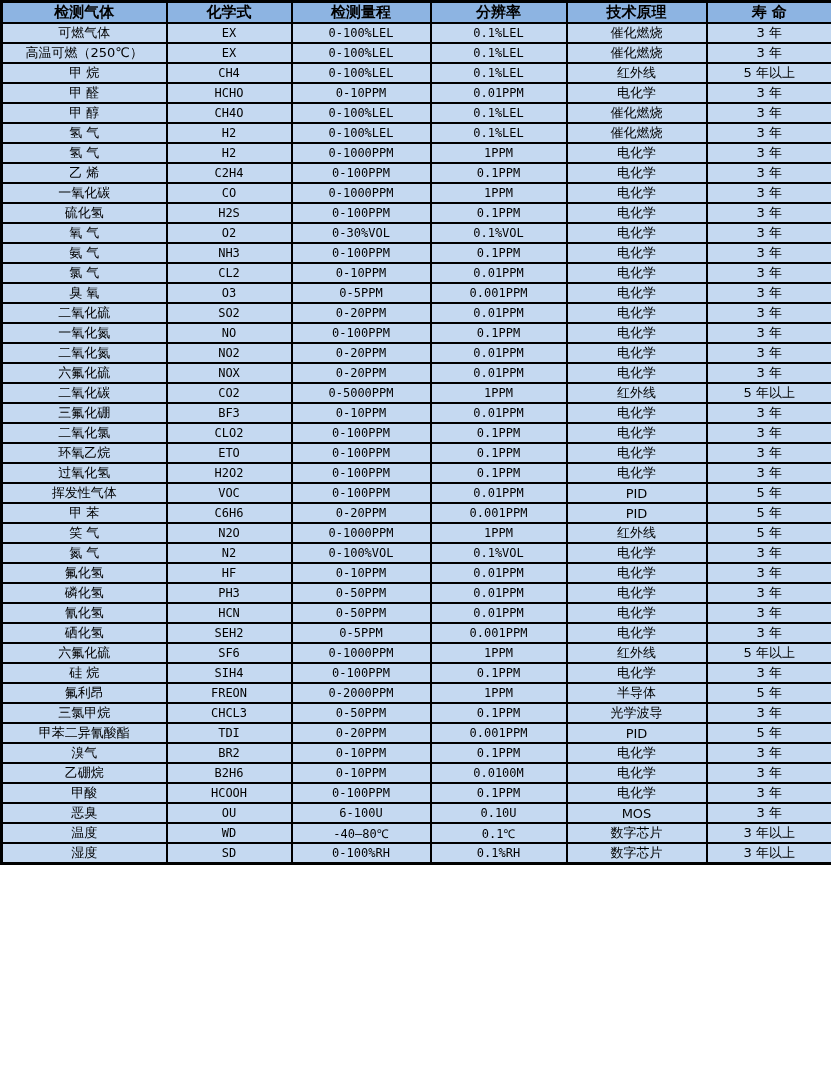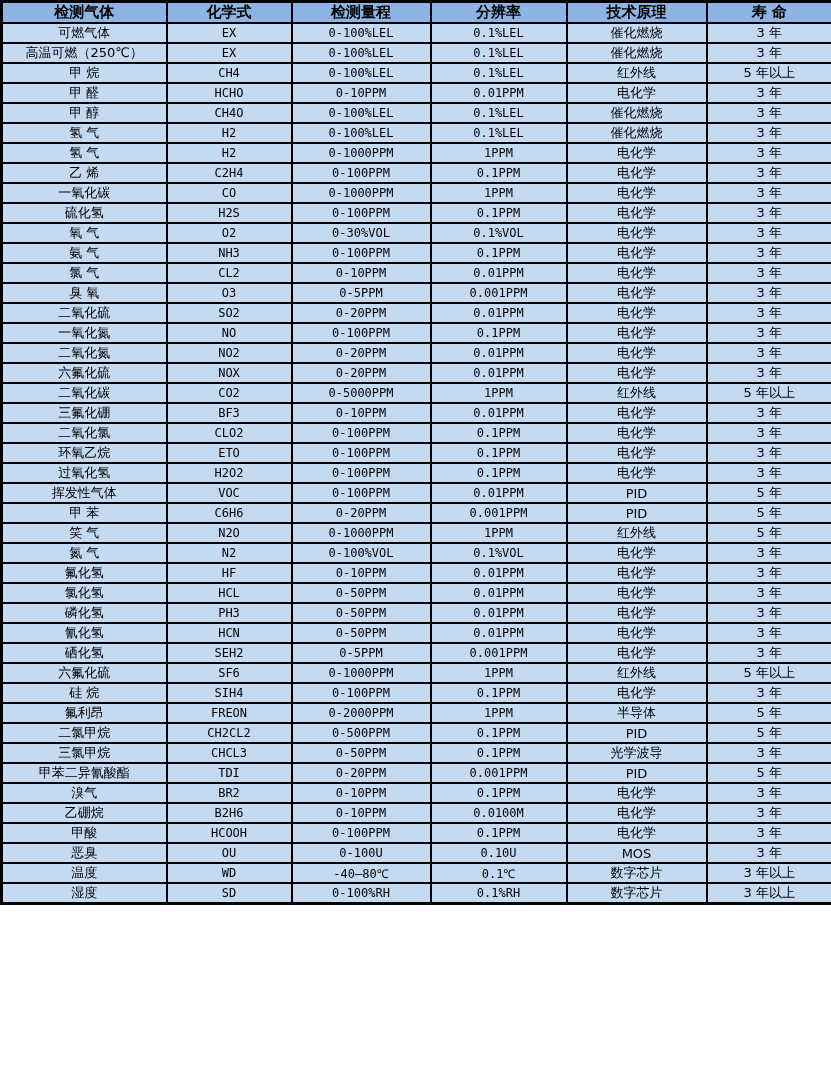--- a/index.html
+++ b/index.html
@@ -296,28 +296,20 @@
       </tr>
       <tr>
         <td>氟化氢</td>
         <td class="mono">HF</td>
         <td class="mono">0-10PPM</td>
         <td class="mono">0.01PPM</td>
         <td>电化学</td>
         <td>3 年</td>
       </tr>
       <tr>
-        <td>氯化氢</td>
-        <td class="mono">HCL</td>
-        <td class="mono">0-50PPM</td>
-        <td class="mono">0.01PPM</td>
-        <td>电化学</td>
-        <td>3 年</td>
-      </tr>
-      <tr>
         <td>磷化氢</td>
         <td class="mono">PH3</td>
         <td class="mono">0-50PPM</td>
         <td class="mono">0.01PPM</td>
         <td>电化学</td>
         <td>3 年</td>
       </tr>
       <tr>
         <td>氰化氢</td>
         <td class="mono">HCN</td>
@@ -349,28 +341,20 @@
         <td class="mono">0.1PPM</td>
         <td>电化学</td>
         <td>3 年</td>
       </tr>
       <tr>
         <td>氟利昂</td>
         <td class="mono">FREON</td>
         <td class="mono">0-2000PPM</td>
         <td class="mono">1PPM</td>
         <td>半导体</td>
-        <td>5 年</td>
-      </tr>
-      <tr>
-        <td>二氯甲烷</td>
-        <td class="mono">CH2CL2</td>
-        <td class="mono">0-500PPM</td>
-        <td class="mono">0.1PPM</td>
-        <td>PID</td>
         <td>5 年</td>
       </tr>
       <tr>
         <td>三氯甲烷</td>
         <td class="mono">CHCL3</td>
         <td class="mono">0-50PPM</td>
         <td class="mono">0.1PPM</td>
         <td>光学波导</td>
         <td>3 年</td>
       </tr>
@@ -402,21 +386,21 @@
         <td>甲酸</td>
         <td class="mono">HCOOH</td>
         <td class="mono">0-100PPM</td>
         <td class="mono">0.1PPM</td>
         <td>电化学</td>
         <td>3 年</td>
       </tr>
       <tr>
         <td>恶臭</td>
         <td class="mono">OU</td>
-        <td class="mono">0-100U</td>
+        <td class="mono">6-100U</td>
         <td class="mono">0.10U</td>
         <td>MOS</td>
         <td>3 年</td>
       </tr>
       <tr>
         <td>温度</td>
         <td class="mono">WD</td>
         <td class="mono">-40—80℃</td>
         <td class="mono">0.1℃</td>
         <td>数字芯片</td>

